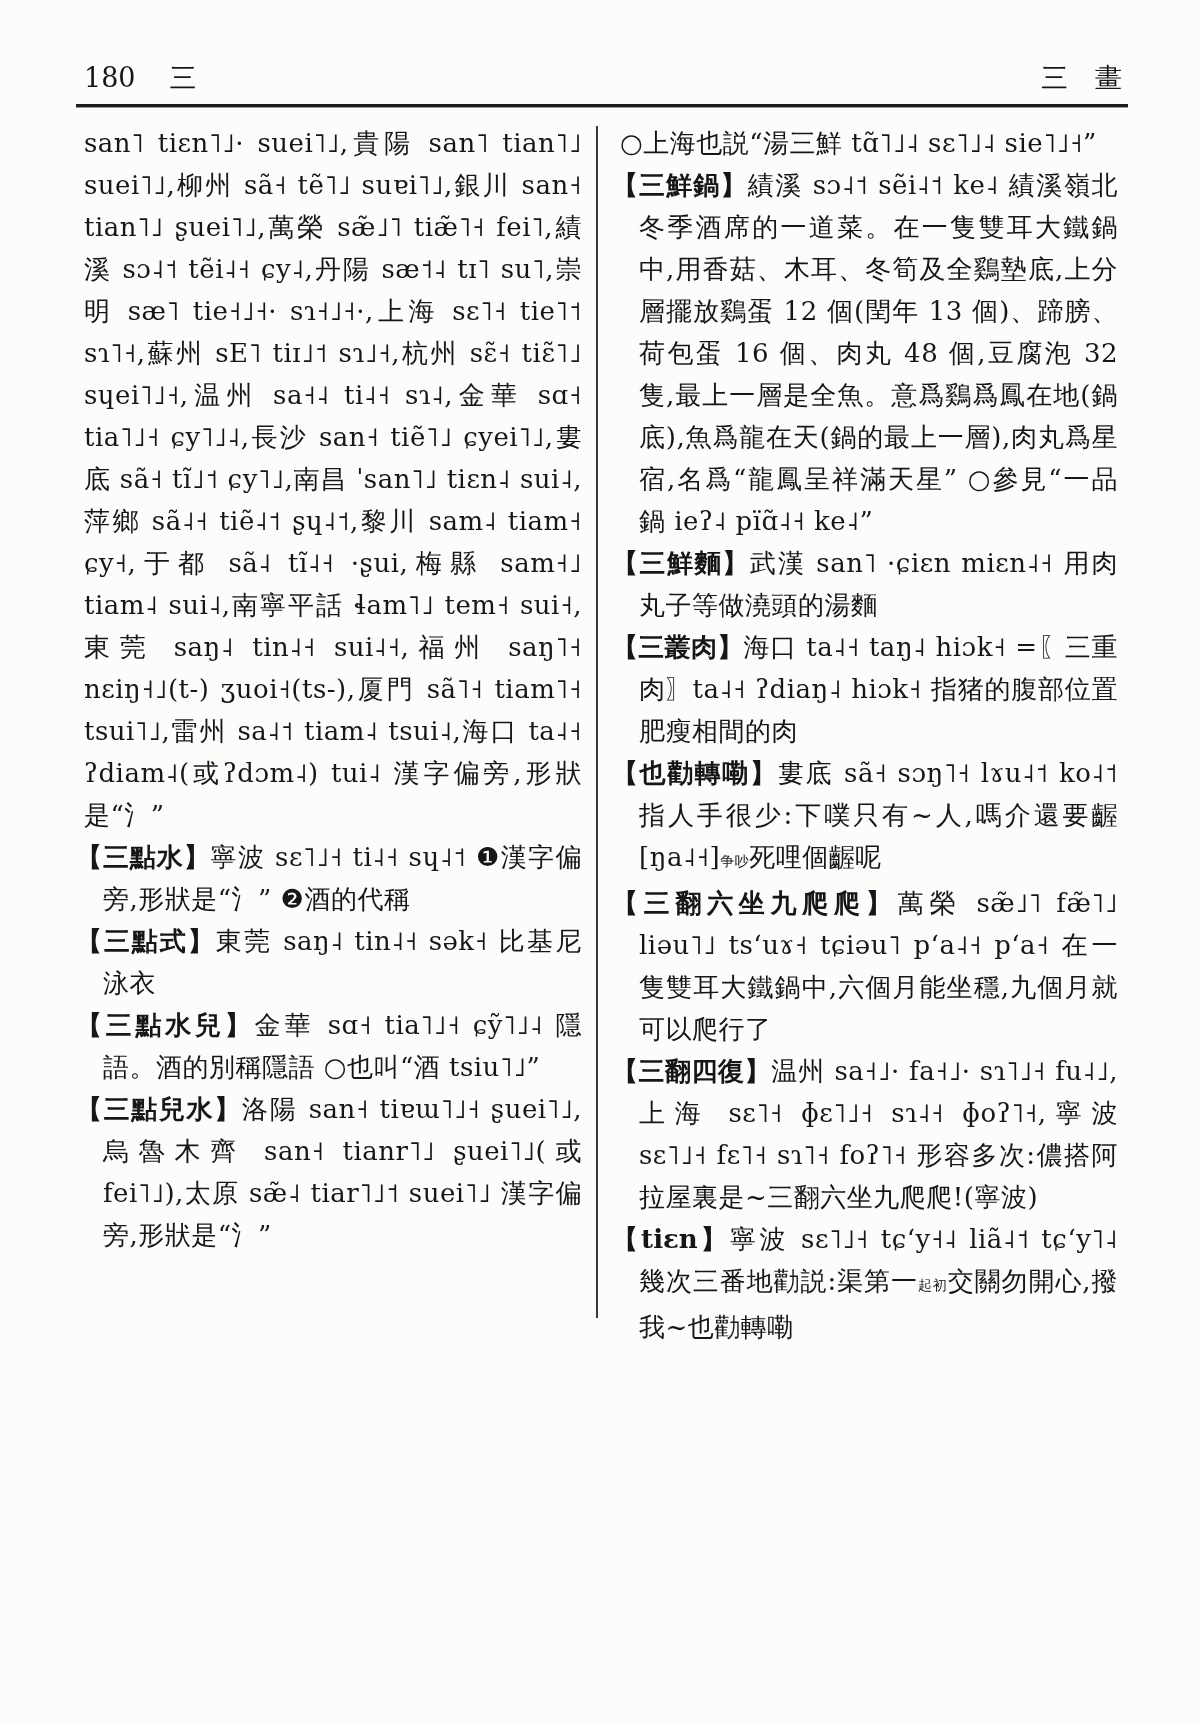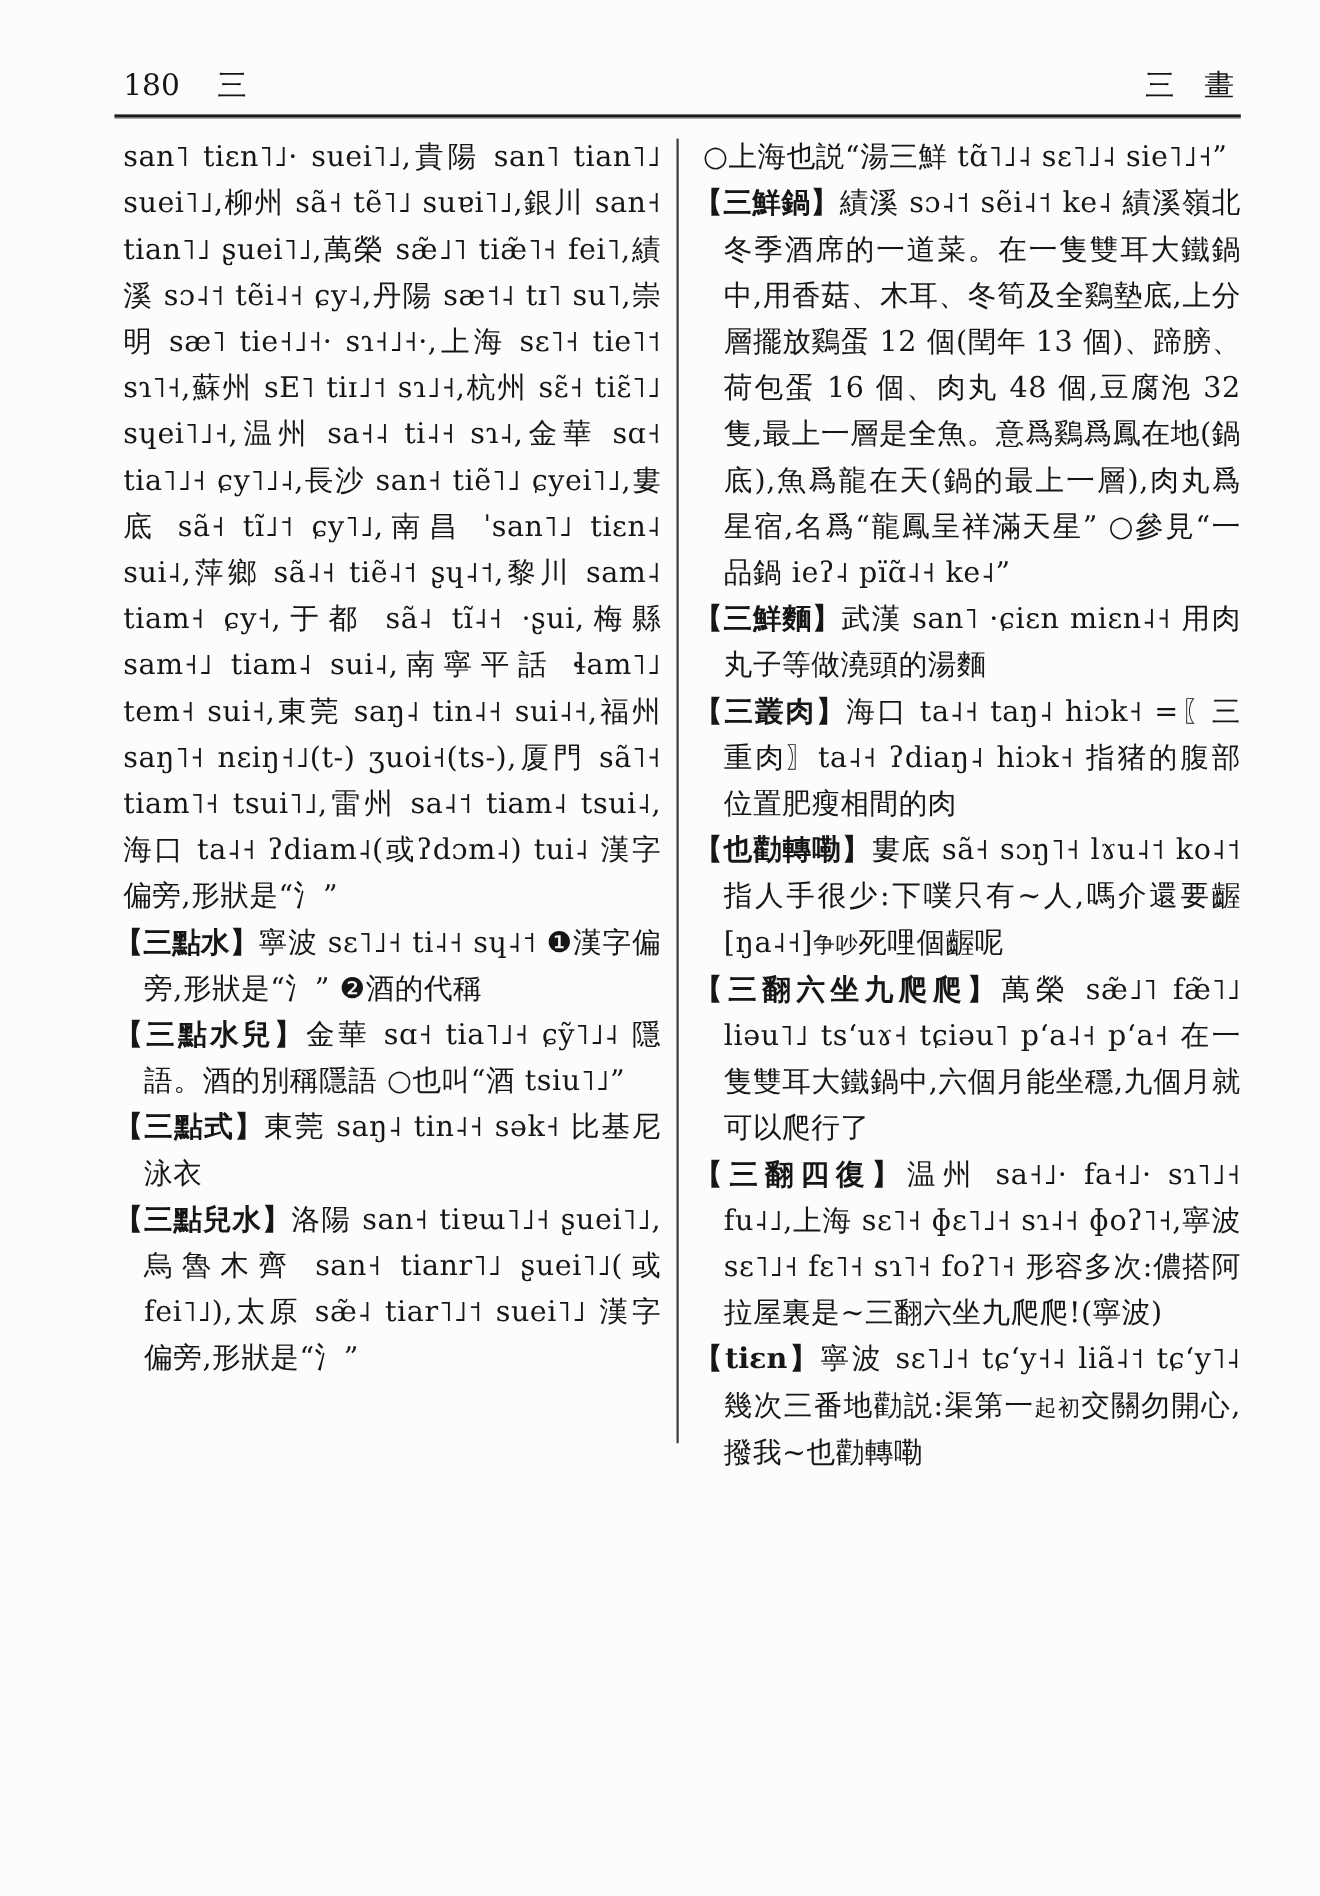--- a/index.html
+++ b/index.html
@@ -2,21 +2,21 @@
 <html><head>
 <meta charset="utf-8">
 <style>
   html,body{margin:0;padding:0;background:#e8e8e6;}
   .page{
     position:relative;
     width:1200px;height:1724px;
     margin:0 auto;
     background:#fcfcfa;
     box-sizing:border-box;
-    padding:62px 72px 0 104px;
+    padding:62px 72px 0 76px;
     font-family:"DejaVu Serif","DejaVu Sans","Liberation Serif",serif;
     color:#161616;
     overflow:hidden;
   }
   .header-row{
     display:flex;justify-content:space-between;align-items:flex-end;
     font-size:27px;line-height:32px;
     padding:0 6px 10px 8px;
   }
   .header-left{display:flex;gap:34px;}
@@ -29,21 +29,21 @@
   p.entry,p.cont{
     margin:0;
     font-size:26px;
     line-height:42px;
     text-align:justify;
     letter-spacing:0.5px;
   }
   p.entry{padding-left:27px;text-indent:-27px;}
   p.cont{padding-left:8px;text-indent:0;}
   .head{font-weight:bold;letter-spacing:0;}
-  .small{font-size:20px;}
+  .small{font-size:14px;}
 </style>
 </head>
 <body>
 
 <div class="page">
 
   <div class="header-row">
     <div class="header-left">
       <span>180</span>
       <span>三</span>
@@ -52,22 +52,22 @@
       <span>三　畫</span>
     </div>
   </div>
 
   <div class="header-rule"></div>
 
   <div class="columns">
     <div class="col">
         <p class="cont"><span>san˥ tiɛn˥˩· suei˥˩,貴陽 san˥ tian˥˩ suei˥˩,柳州 sã˧ tẽ˥˩ suɐi˥˩,銀川 san˧ tian˥˩ ʂuei˥˩,萬榮 sæ̃˩˥ tiæ̃˥˧ fei˥,績溪 sɔ˨˦ tẽi˨˧ ɕy˨,丹陽 sæ˦˨ tɪ˥ su˥,崇明 sæ˥ tie˧˩˧· sɿ˧˩˧·,上海 sɛ˥˧ tie˥˦ sɿ˥˧,蘇州 sE˥ tiɪ˩˦ sɿ˩˧,杭州 sɛ̃˧ tiɛ̃˥˩ sɥei˥˩˧,温州 sa˧˨ ti˨˧ sɿ˨,金華 sɑ˧ tia˥˩˧ ɕy˥˩˨,長沙 san˧ tiẽ˥˩ ɕyei˥˩,婁底 sã˧ tĩ˩˦ ɕy˥˩,南昌 ˈsan˥˩ tiɛn˨ sui˨,萍鄉 sã˨˧ tiẽ˨˦ ʂɥ˨˦,黎川 sam˨ tiam˧ ɕy˧,于都 sã˨ tĩ˨˧ ·ʂui,梅縣 sam˧˩ tiam˨ sui˨,南寧平話 ɬam˥˩ tem˧ sui˧,東莞 saŋ˨ tin˨˧ sui˨˧,福州 saŋ˥˧ nɛiŋ˧˩(t-) ʒuoi˧(ts-),厦門 sã˥˧ tiam˥˧ tsui˥˩,雷州 sa˨˦ tiam˨ tsui˨,海口 ta˨˧ ʔdiam˨(或ʔdɔm˨) tui˨ 漢字偏旁,形狀是“氵”</span></p>
         <p class="entry"><span class="head">【三點水】</span><span>寧波 sɛ˥˩˧ ti˨˧ sɥ˨˦ ❶漢字偏旁,形狀是“氵” ❷酒的代稱</span></p>
+        <p class="entry"><span class="head">【三點式】</span><span>東莞 saŋ˨ tin˨˧ sək˧ 比基尼泳衣</span></p>
         <p class="entry"><span class="head">【三點水兒】</span><span>金華 sɑ˧ tia˥˩˧ ɕỹ˥˩˨ 隱語。酒的別稱隱語 ○也叫“酒 tsiu˥˩”</span></p>
-        <p class="entry"><span class="head">【三點式】</span><span>東莞 saŋ˨ tin˨˧ sək˧ 比基尼泳衣</span></p>
         <p class="entry"><span class="head">【三點兒水】</span><span>洛陽 san˧ tiɐɯ˥˩˧ ʂuei˥˩,烏魯木齊 san˧ tianr˥˩ ʂuei˥˩(或 fei˥˩),太原 sæ̃˨ tiar˥˩˦ suei˥˩ 漢字偏旁,形狀是“氵”</span></p>
         <p class="entry"></p>
       </div>
     <div class="col-sep"></div>
     <div class="col">
         <p class="cont"><span>○上海也説“湯三鮮 tɑ̃˥˩˨ sɛ˥˩˨ sie˥˩˧”</span></p>
         <p class="entry"><span class="head">【三鮮鍋】</span><span>績溪 sɔ˨˦ sẽi˨˦ ke˨ 績溪嶺北冬季酒席的一道菜。在一隻雙耳大鐵鍋中,用香菇、木耳、冬筍及全鷄墊底,上分層擺放鷄蛋 12 個(閏年 13 個)、蹄膀、荷包蛋 16 個、肉丸 48 個,豆腐泡 32 隻,最上一層是全魚。意爲鷄爲鳳在地(鍋底),魚爲龍在天(鍋的最上一層),肉丸爲星宿,名爲“龍鳳呈祥滿天星” ○參見“一品鍋 ieʔ˨ pïɑ̃˨˧ ke˨”</span></p>
         <p class="entry"><span class="head">【三鮮麵】</span><span>武漢 san˥ ·ɕiɛn miɛn˨˧ 用肉丸子等做澆頭的湯麵</span></p>
         <p class="entry"><span class="head">【三叢肉】</span><span>海口 ta˨˧ taŋ˨ hiɔk˧ =〖三重肉〗ta˨˧ ʔdiaŋ˨ hiɔk˧ 指猪的腹部位置肥瘦相間的肉</span></p>
         <p class="entry"><span class="head">【也勸轉嘞】</span><span>婁底 sã˧ sɔŋ˥˧ lɤu˨˦ ko˨˦ 指人手很少:下噗只有~人,嗎介還要齷[ŋa˨˧]</span><span class="small">争吵</span><span>死哩個齷呢</span></p>

